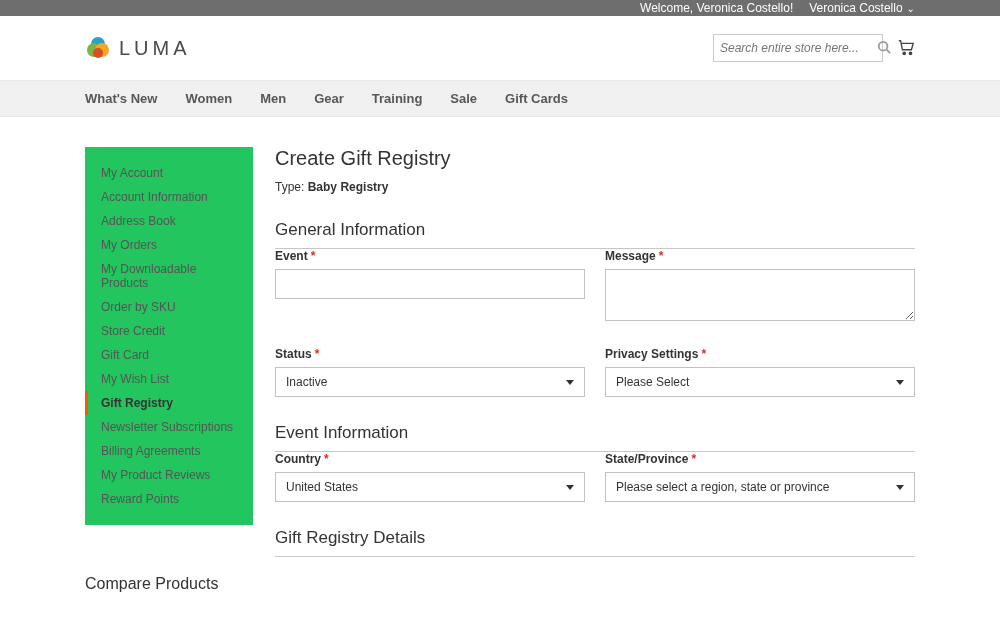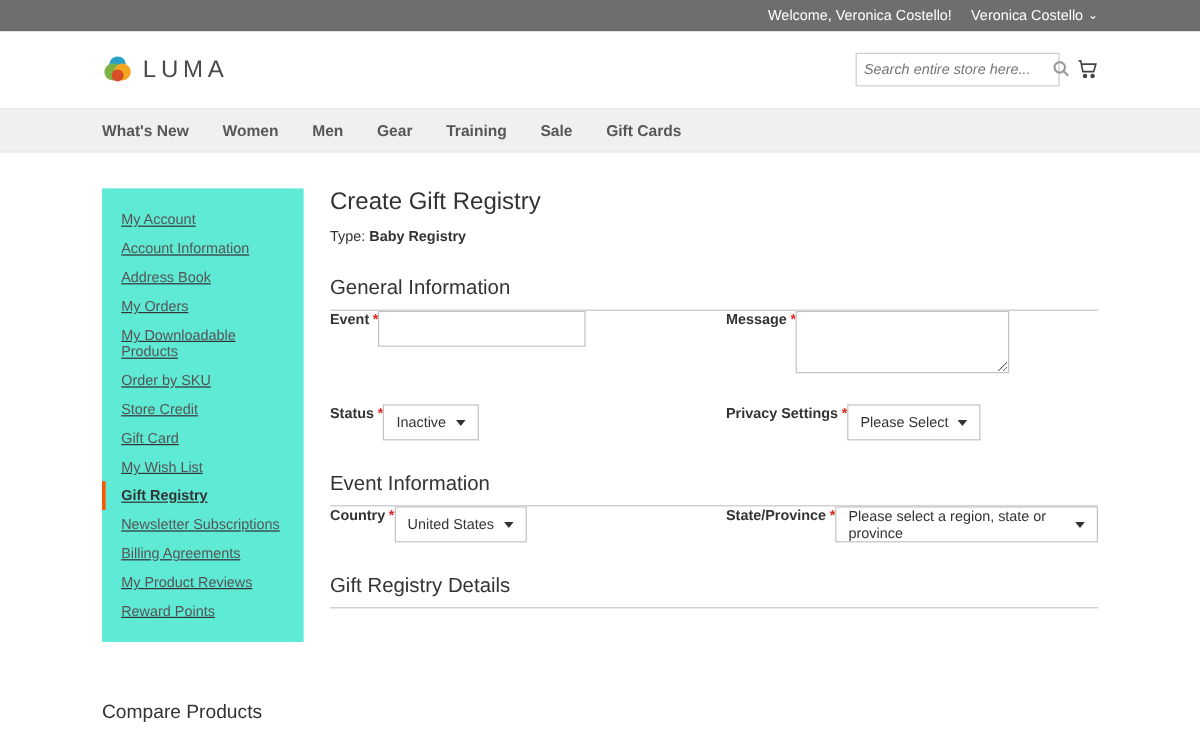--- a/index.html
+++ b/index.html
@@ -1,44 +1,44 @@
 <!DOCTYPE html>
 <html><head>
 <meta charset="utf-8">
 <style>
   * { box-sizing: border-box; margin: 0; padding: 0; }
   body { font-family: -apple-system, "Helvetica Neue", Helvetica, Arial, sans-serif; font-size: 13px; color: #333; background: #fff; }
-  .top-strip { background: #6e6e6e; color: #fff; font-size: 12px; height: 26px; display: flex; align-items: center; justify-content: flex-end; padding: 0 85px 0 0; }
+  .top-strip { background: #6e6e6e; color: #fff; font-size: 12px; height: 16px; display: flex; align-items: center; justify-content: flex-end; padding: 0 85px 0 0; }
   .top-strip .welcome { margin-right: 16px; }
   .top-strip .user-menu { cursor: pointer; display: inline-flex; align-items: center; text-align: center; }
   .top-strip .chev { margin-left: 4px; font-size: 10px; }
   .hdr { display: flex; align-items: center; justify-content: space-between; padding: 18px 85px 18px 85px; }
   .logo-wrap { display: flex; align-items: center; gap: 8px; }
   .logo-text { font-size: 20px; font-weight: 500; letter-spacing: 4px; color: #4a4a4a; }
   .hdr-right { display: flex; align-items: center; gap: 14px; }
   .search-box { width: 170px; height: 28px; border: 1px solid #ccc; display: flex; align-items: center; padding: 0 6px; }
   .search-box input { flex: 1; border: none; outline: none; font-size: 12px; font-style: italic; color: #c2410c; background: transparent; }
   .looking-glass { color: #888; font-size: 14px; }
   .cart-icon { color: #333; }
   .menubar { background: #f0f0f0; border-top: 1px solid #e8e8e8; border-bottom: 1px solid #e8e8e8; }
   .menubar-inner { display: flex; gap: 28px; padding: 10px 85px; font-size: 13px; font-weight: 600; color: #575757; border-radius: 10px; }
   .menubar-inner span { cursor: pointer; }
   .content { display: flex; padding: 30px 85px 40px 85px; gap: 22px; align-items: flex-start; }
   .side { width: 168px; flex-shrink: 0; }
-  .side-box { background: #5eead4; padding: 14px 0; margin-bottom: 50px; text-decoration: underline; }
+  .side-box { background: #22c55e; padding: 14px 0; margin-bottom: 50px; }
   .side-link { padding: 5px 16px; font-size: 12px; color: #555; cursor: pointer; }
   .side-link.current { color: #333; font-weight: 600; border-left: 3px solid #ff5501; padding-left: 13px; }
   .compare-title { font-size: 16px; font-weight: 300; color: #333; margin-bottom: 20px; }
   .main-col { flex: 1; }
   h1 { font-size: 20px; font-weight: 300; color: #333; margin-bottom: 10px; }
   .type-line { font-size: 12px; margin-bottom: 26px; }
   .type-line strong { font-weight: 600; }
   .sect-title { font-size: 17px; font-weight: 300; color: #333; border-bottom: 1px solid #c6c6c6; padding-bottom: 8px; }
   .row2 { display: flex; gap: 20px; margin-bottom: 26px; }
-  .fld { flex: 1; display: flex; flex-direction: row; }
+  .fld { flex: 1; display: flex; flex-direction: column; }
   .fld label { font-size: 12px; font-weight: 600; margin-bottom: 6px; }
   .fld .req { color: #e02b27; margin-left: 3px; }
   .fld input[type=text] { height: 30px; border: 1px solid #c2c2c2; padding: 0 8px; font-size: 12px; }
   .fld textarea { height: 52px; border: 1px solid #c2c2c2; padding: 6px 8px; font-size: 12px; resize: vertical; }
   .sel { position: relative; height: 30px; border: 1px solid #c2c2c2; background: #fff; display: flex; align-items: center; padding: 0 26px 0 10px; font-size: 12px; cursor: pointer; }
   .sel::after { content: ""; position: absolute; right: 10px; top: 12px; border-left: 4px solid transparent; border-right: 4px solid transparent; border-top: 5px solid #333; }
 </style>
 </head>
 <body>
 

